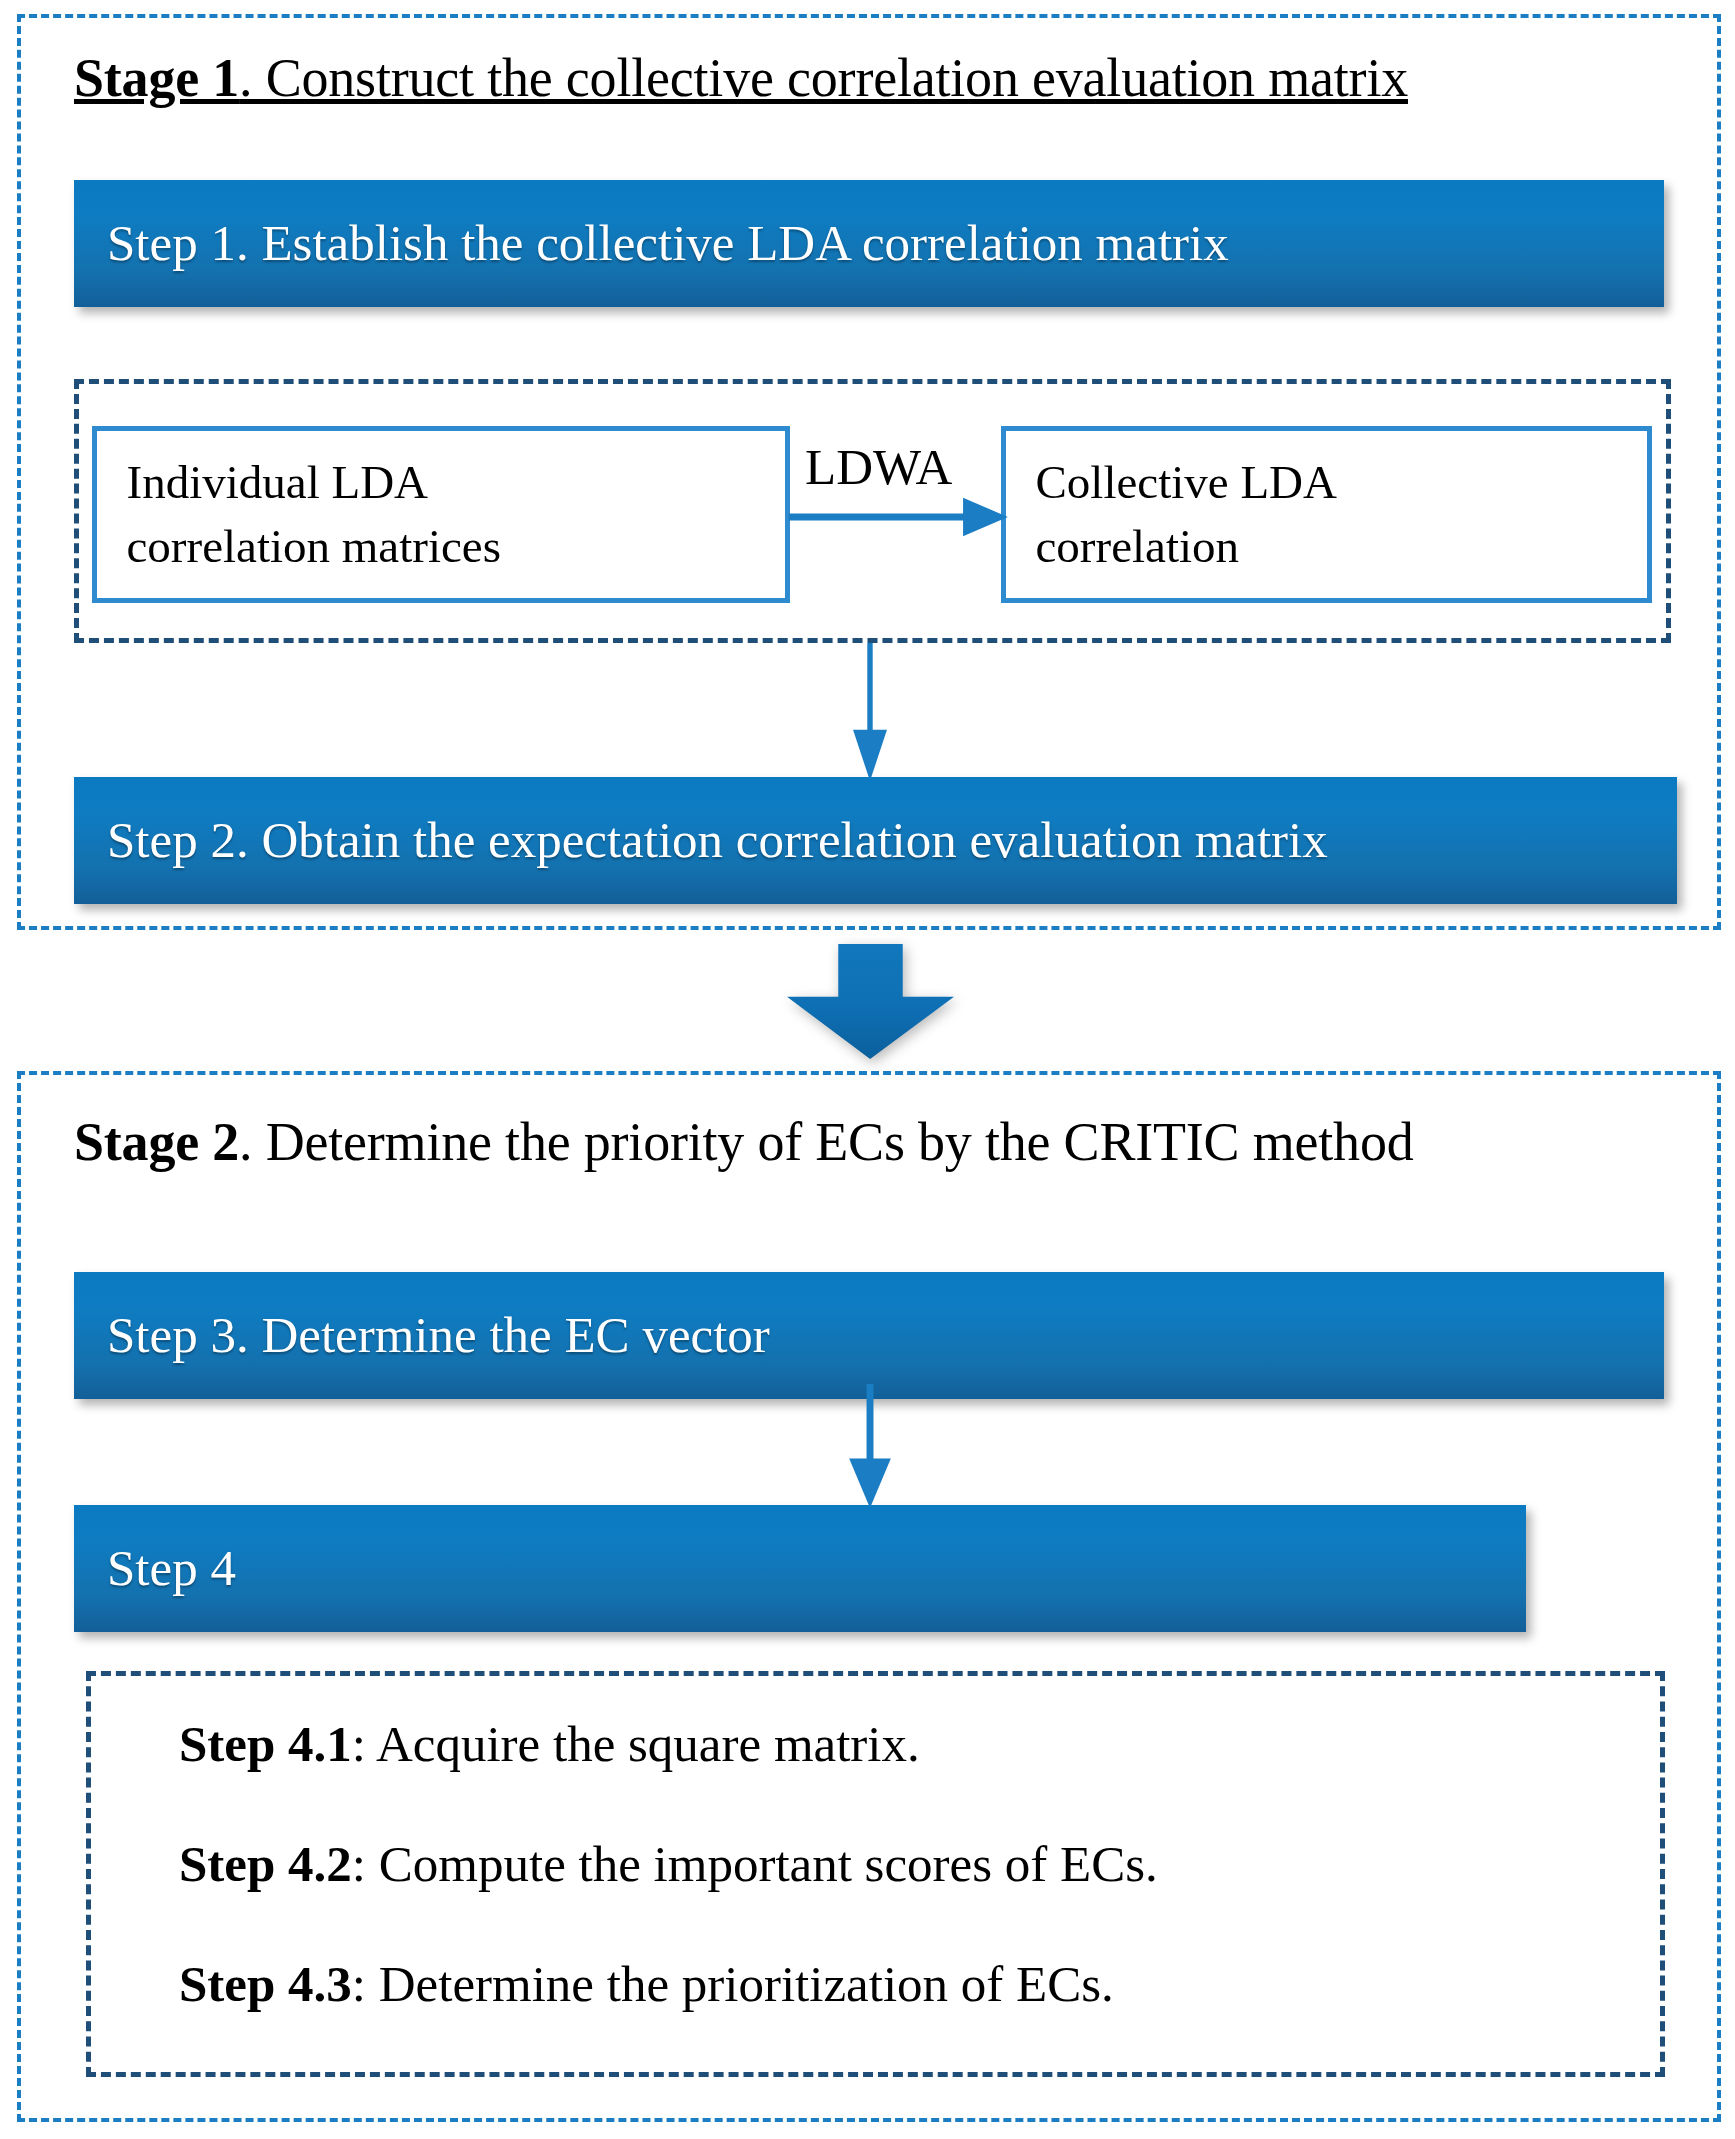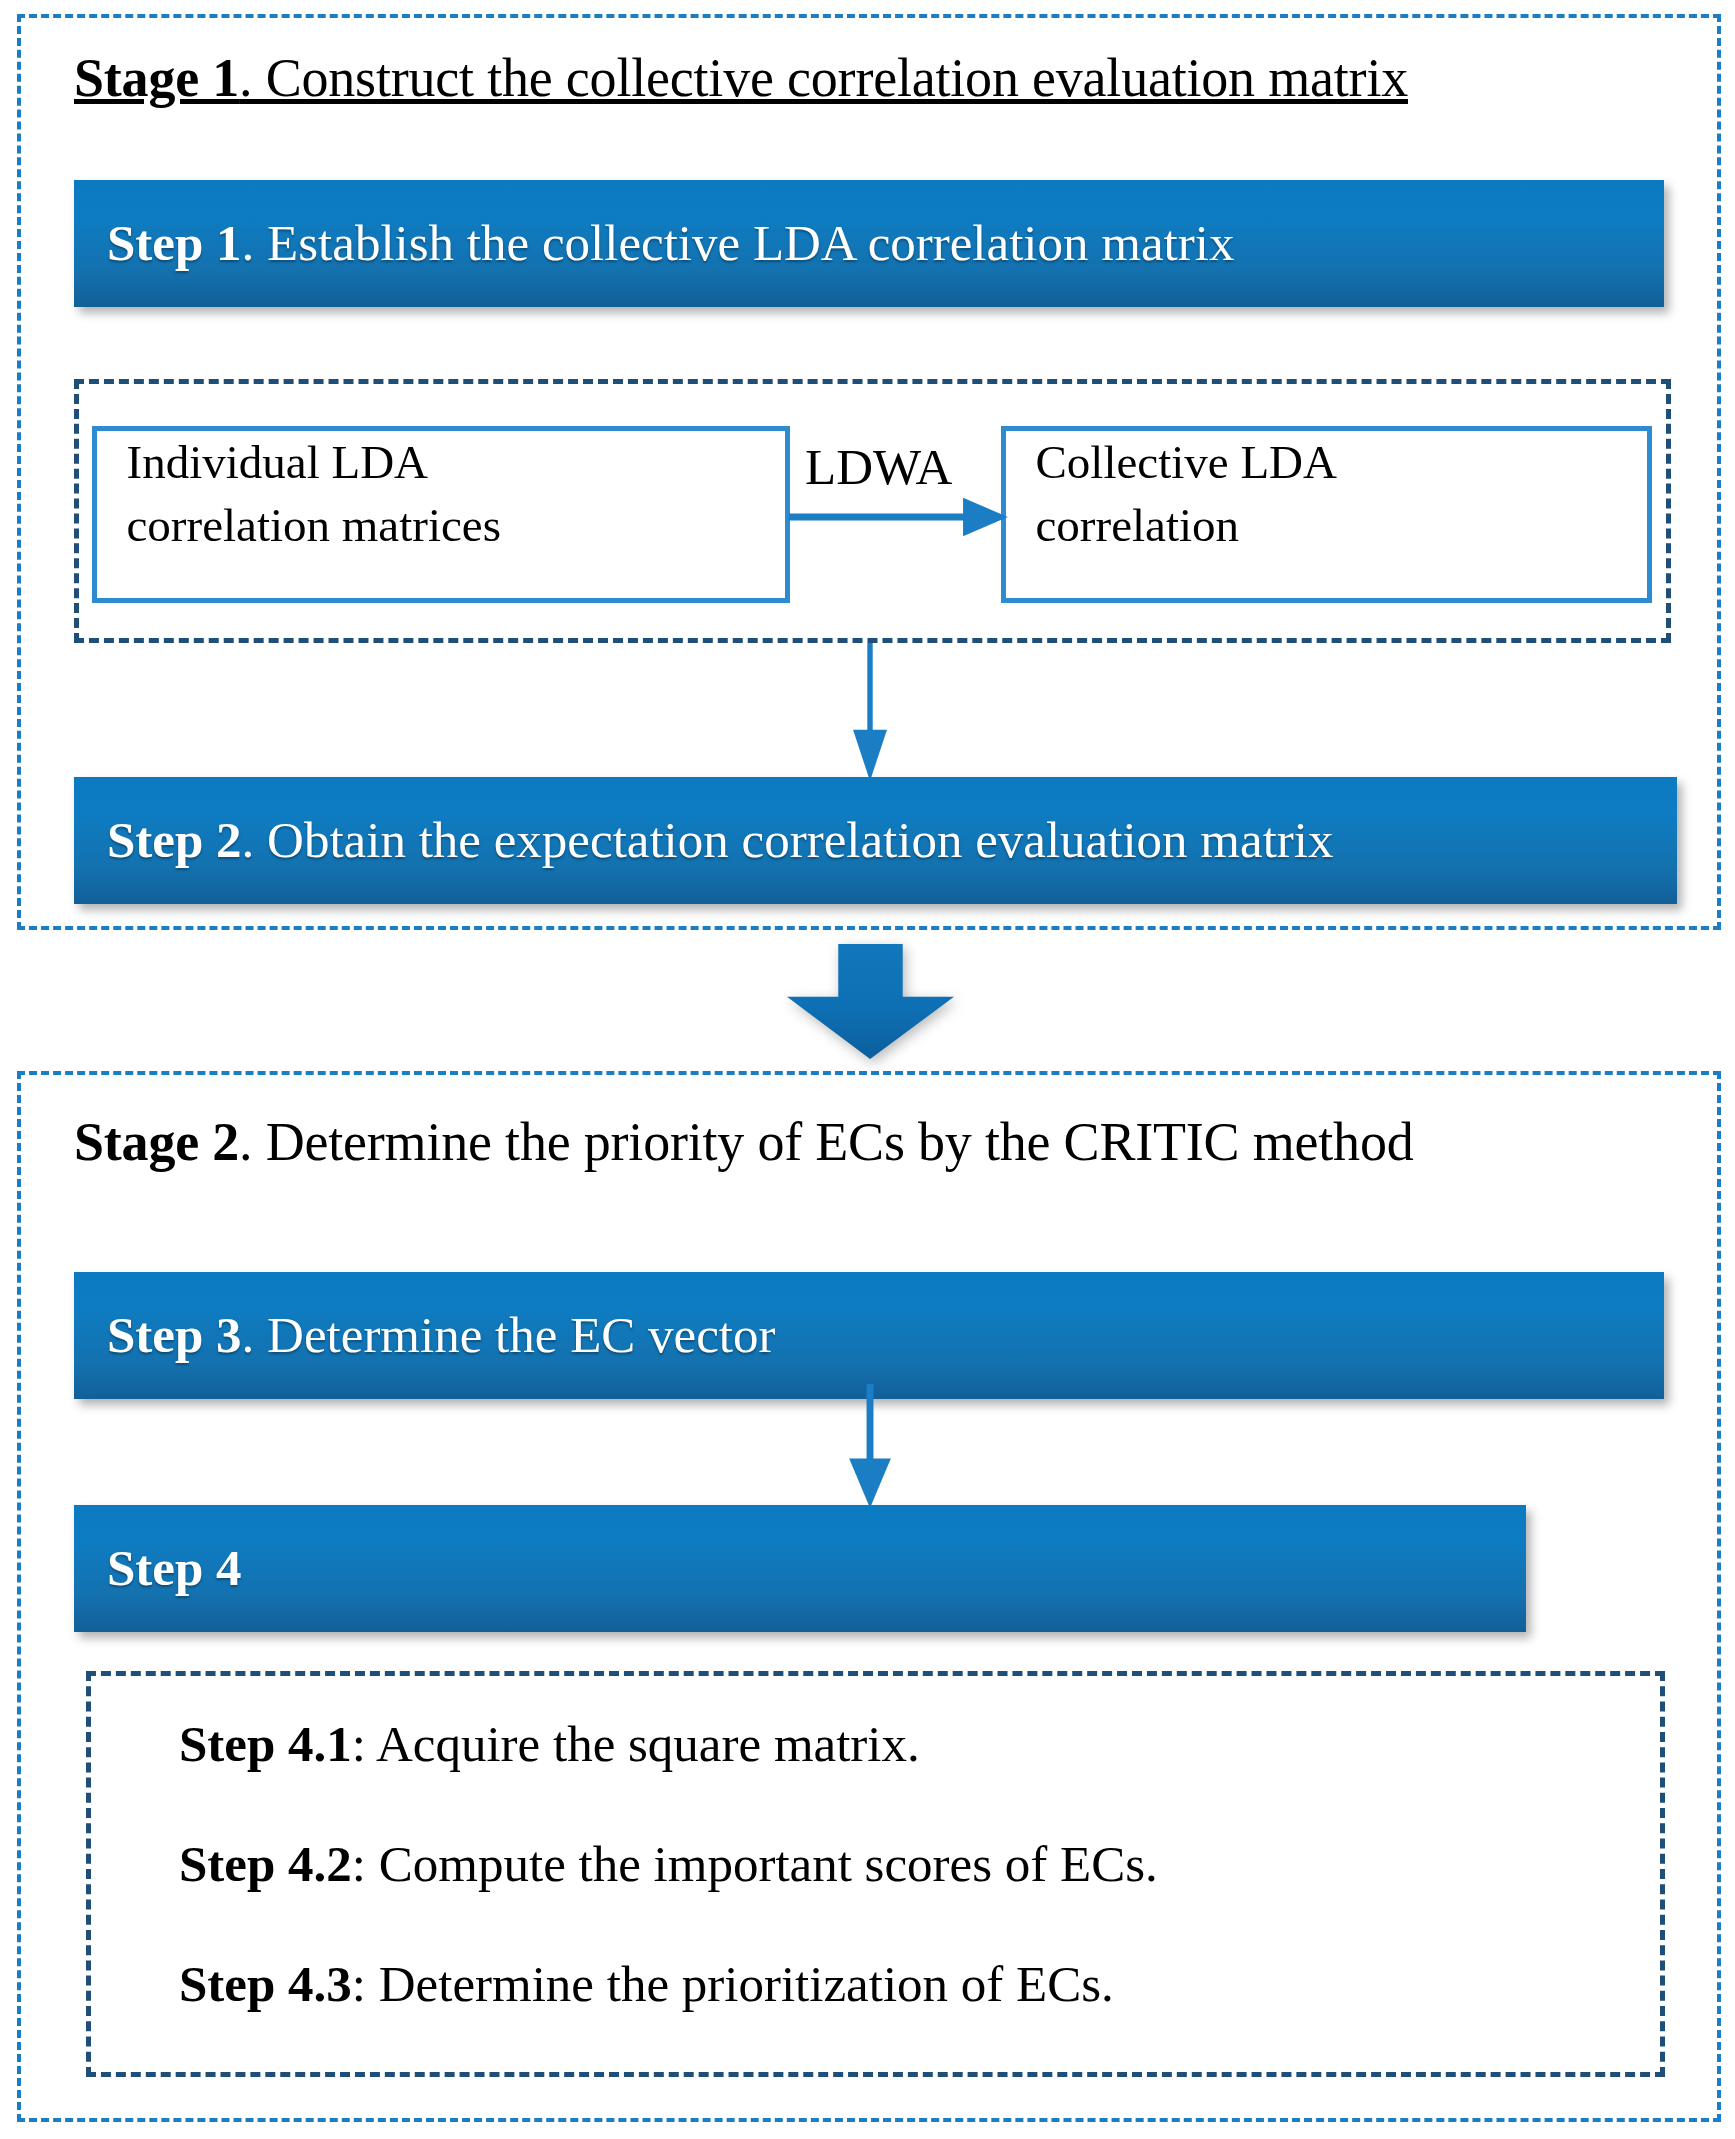--- a/index.html
+++ b/index.html
@@ -54,21 +54,21 @@
     color: #ffffff;
     display: flex;
     align-items: center;
     box-sizing: border-box;
     padding-left: 33px;
     font-size: 51px;
     line-height: 1;
     white-space: nowrap;
     text-shadow: 0 1.6px 2.3px rgba(0,0,0,0.35);
   }
-  .step-bar b { font-weight: bold; text-align: center; }
+  .step-bar b { font-weight: normal; text-align: center; }
 
   #step1-bar { left: 74px; top: 180px;  width: 1590px; height: 127px; }
   #step2-bar { left: 74px; top: 777px; width: 1603px; height: 127px; }
   #step3-bar { left: 74px; top: 1272px; width: 1590px; height: 127px; }
   #step4-bar { left: 74px; top: 1505px; width: 1452px; height: 127px; }
 
   
   .subgroup-box {
     position: absolute;
     border: 5.4px dashed #1F4E79;
@@ -78,21 +78,21 @@
   #ldwa-group  { left: 74px; top: 379px;  width: 1597px; height: 264px; }
   #substeps-group { left: 86px; top: 1671px; width: 1579px; height: 406px; }
 
   
   .plain-box {
     position: absolute;
     border: 5.4px solid #2E8BD0;
     background: #ffffff;
     box-sizing: border-box;
     display: flex;
-    align-items: flex-start;
+    align-items: center;
     padding-left: 29.5px;
     font-size: 47px;
     line-height: 1.35;
     color: #000000;
   }
   #indiv-box { left: 92px;  top: 426px; width: 698px;  height: 177px; }
   #coll-box  { left: 1001px; top: 426px; width: 651px;  height: 177px; }
 
   
   #ldwa-label {

